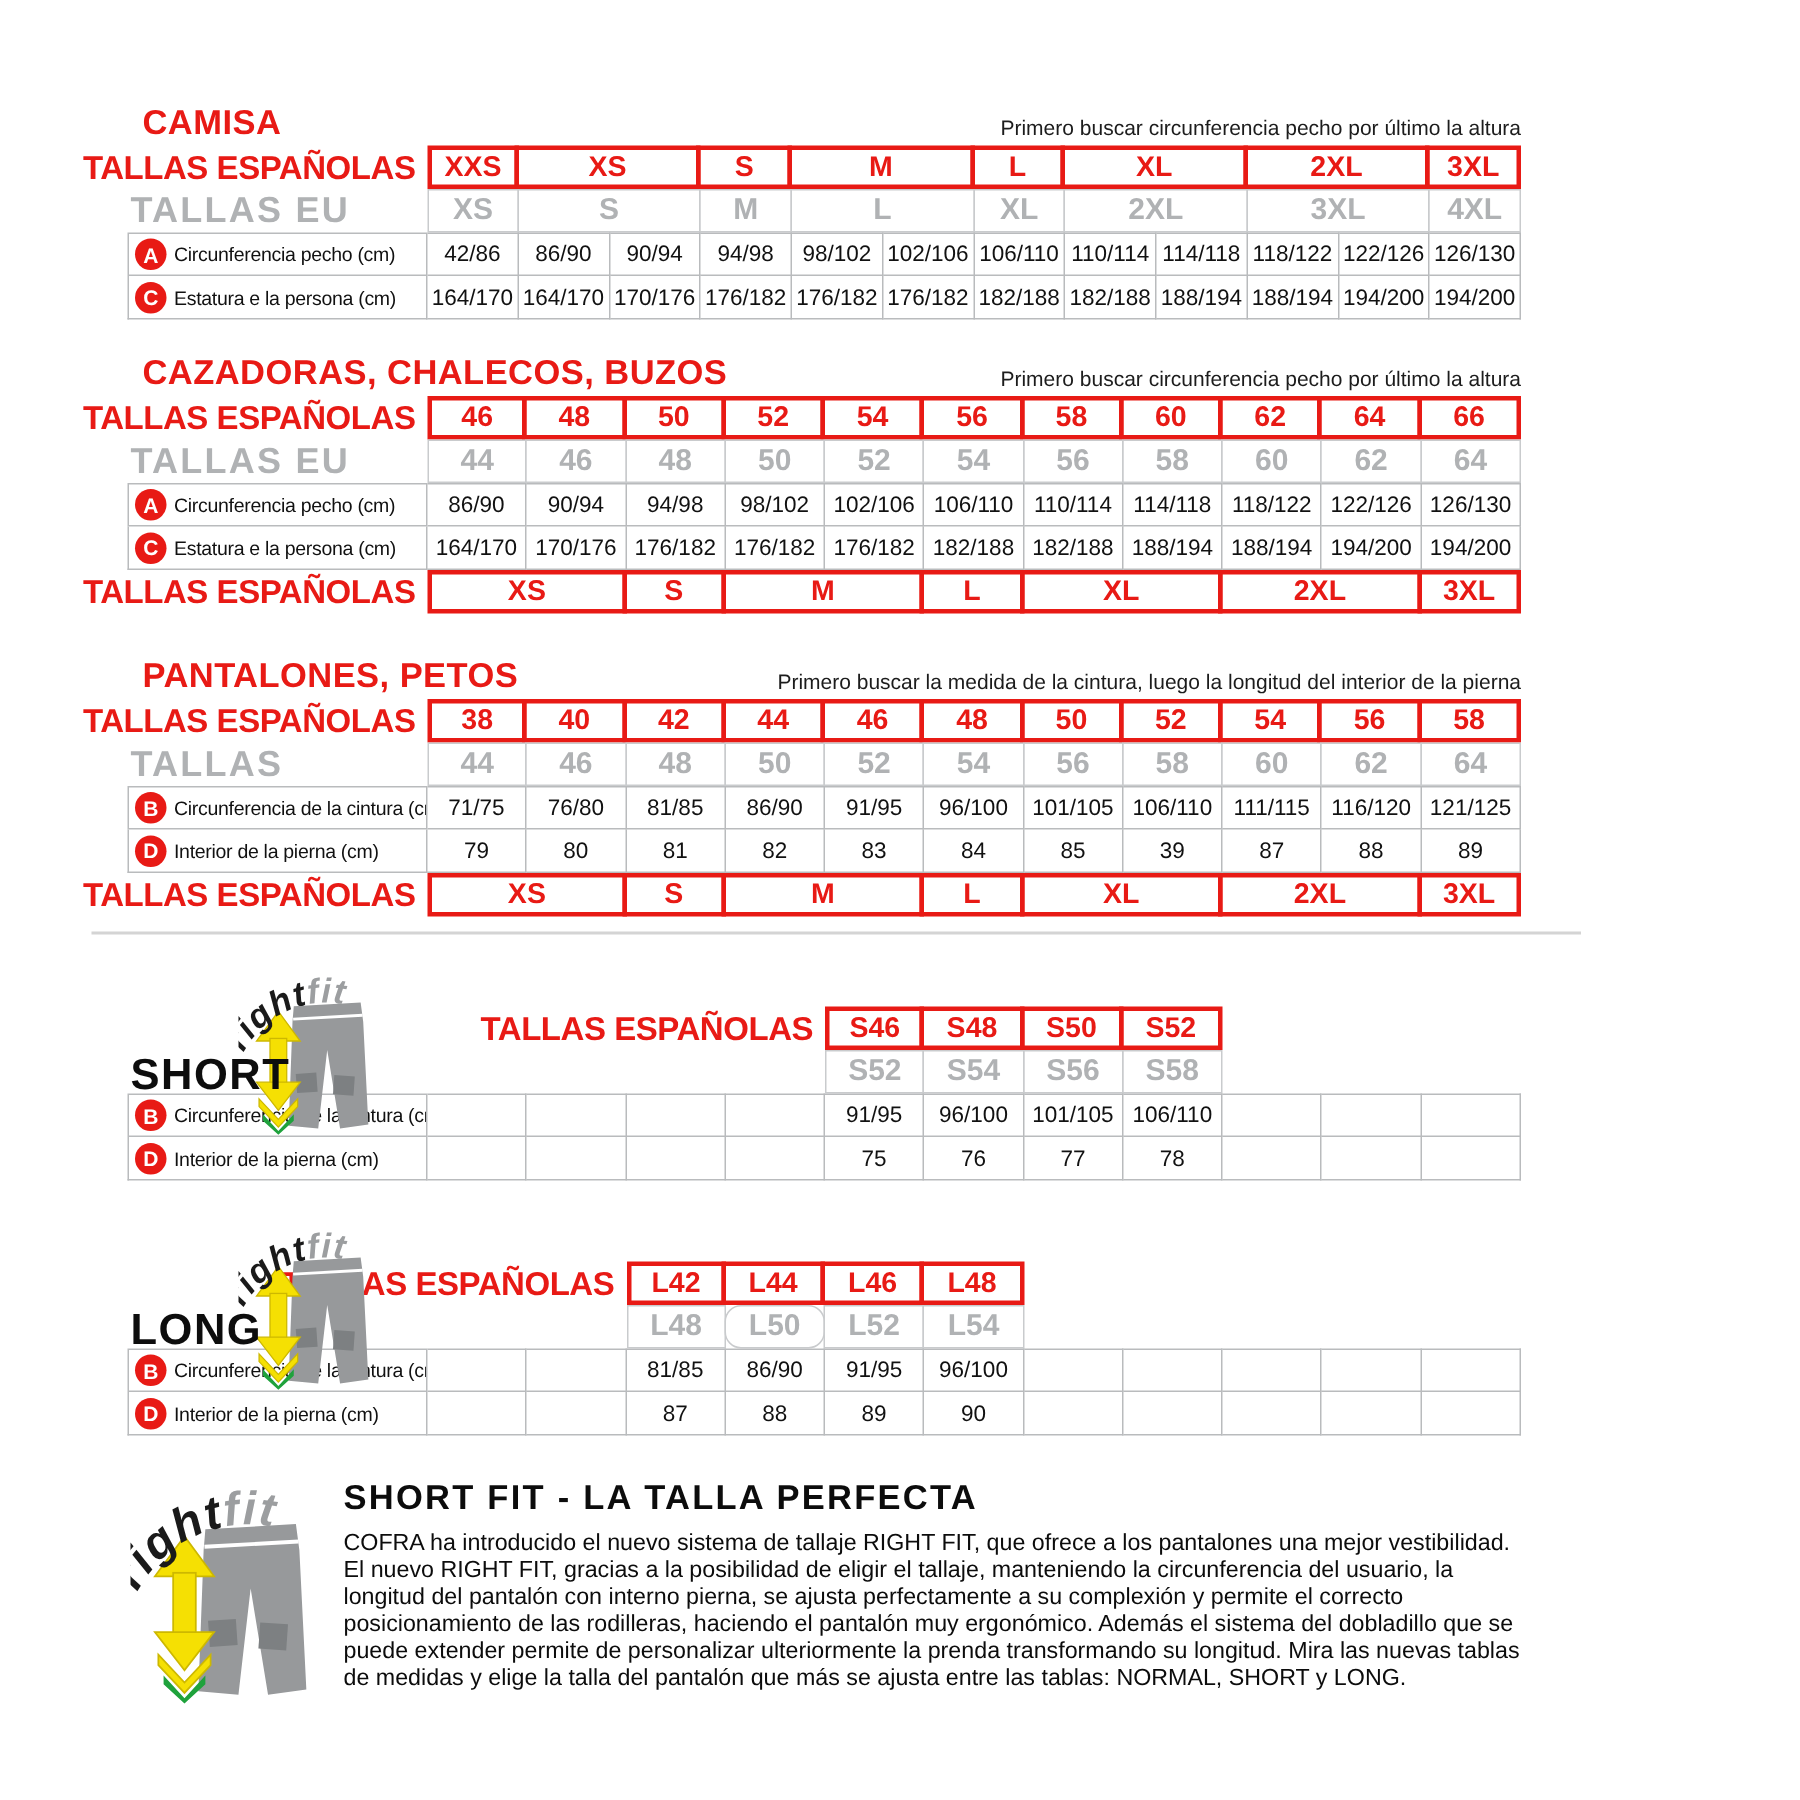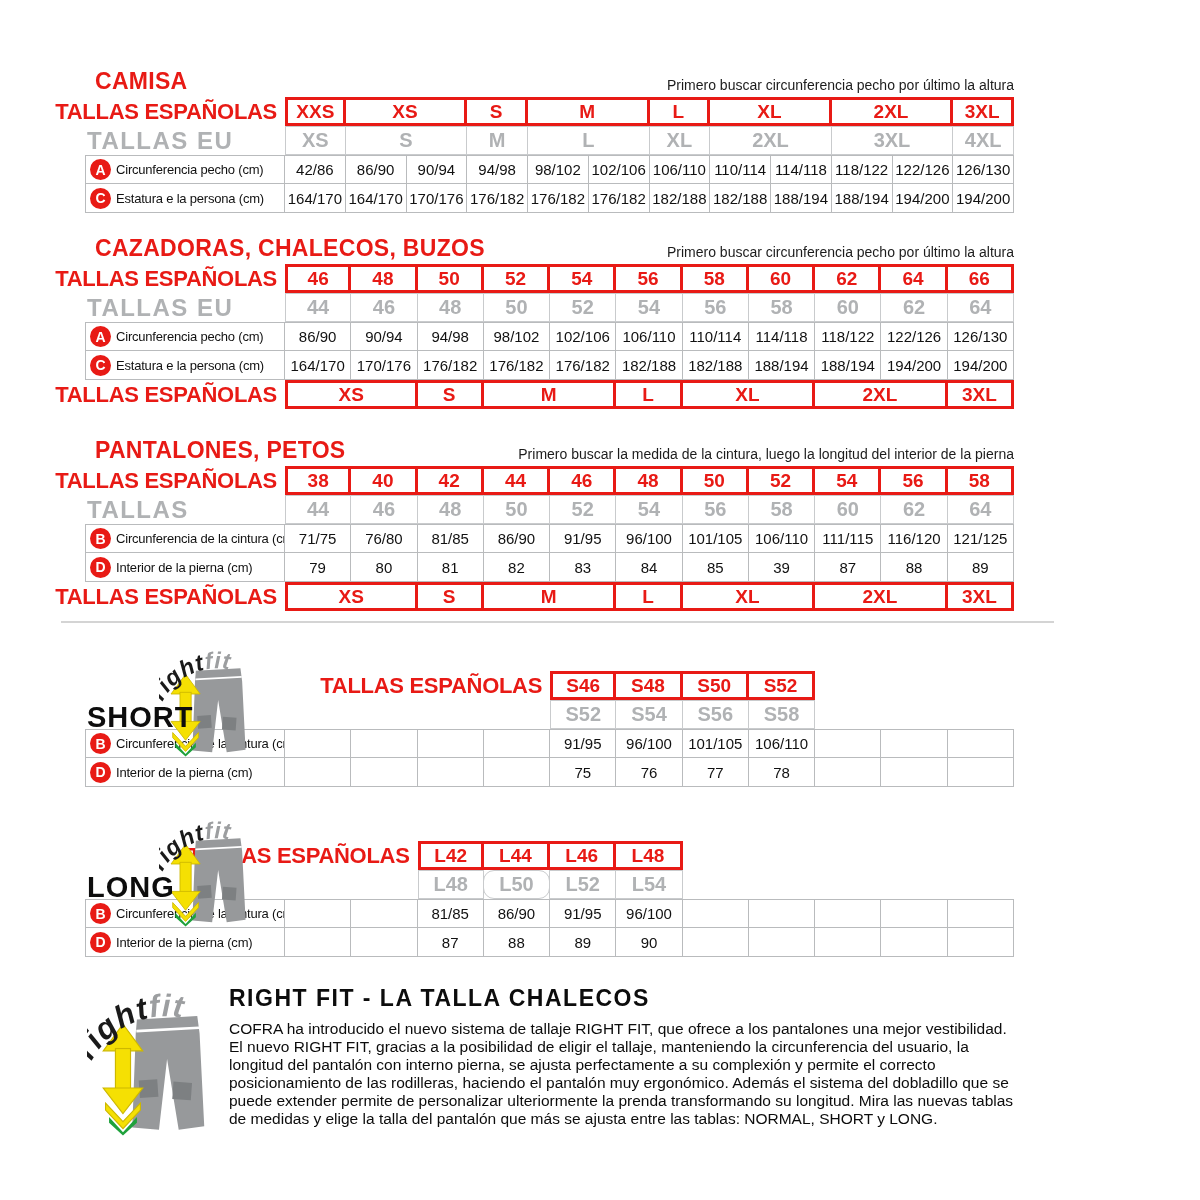--- a/index.html
+++ b/index.html
@@ -435,18 +435,18 @@
           <g>
             <polygon points="31,36 14,59 48,59" fill="#f5e003" stroke="#cdb800" stroke-width="1"></polygon>
             <rect x="24.5" y="57" width="13" height="38" fill="#f5e003" stroke="#cdb800" stroke-width="1"></rect>
             <polygon points="31,113 14,91 48,91" fill="#f5e003" stroke="#cdb800" stroke-width="1"></polygon>
             <polygon points="16,104 31,120 46,104 46,110 31,126 16,110" fill="#f5e003" stroke="#cdb800" stroke-width="1"></polygon>
             <polygon points="19,116 31,129 43,116 43,121 31,132 19,121" fill="#1fa23c"></polygon>
           </g>
           <text font-size="27" font-weight="bold" font-style="italic" font-family="Liberation Sans, sans-serif" letter-spacing="1"><textPath href="#arc3"><tspan fill="#1a1a1a">right</tspan><tspan fill="#9c9ea0">fit</tspan></textPath></text>
         </svg></div>
     <div class="rf-body">
-      <h2 class="rf-heading">RIGHT FIT - LA TALLA CHALECOS</h2>
+      <h2 class="rf-heading">SHORT FIT - LA TALLA PERFECTA</h2>
       <p class="rf-text">COFRA ha introducido el nuevo sistema de tallaje RIGHT FIT, que ofrece a los pantalones una mejor vestibilidad. El nuevo RIGHT FIT, gracias a la posibilidad de eligir el tallaje, manteniendo la circunferencia del usuario, la longitud del pantalón con interno pierna, se ajusta perfectamente a su complexión y permite el correcto posicionamiento de las rodilleras, haciendo el pantalón muy ergonómico. Además el sistema del dobladillo que se puede extender permite de personalizar ulteriormente la prenda transformando su longitud. Mira las nuevas tablas de medidas y elige la talla del pantalón que más se ajusta entre las tablas: NORMAL, SHORT y LONG.</p>
     </div>
   </section>
 
 </div>
 
 </body></html>

